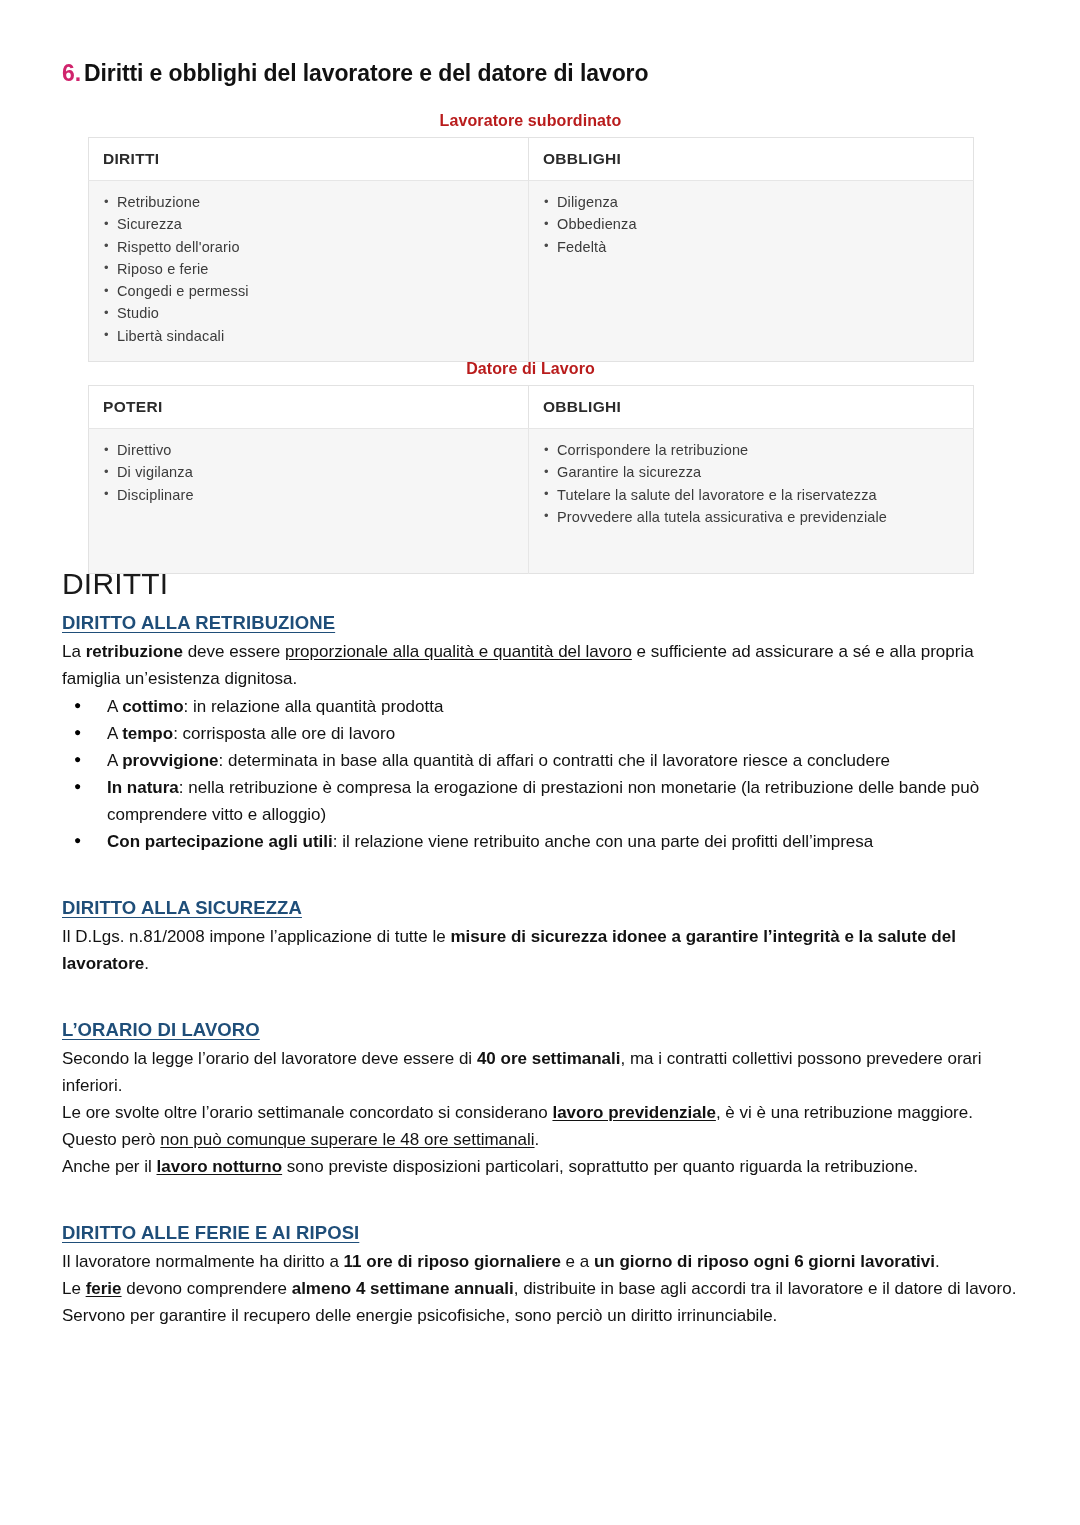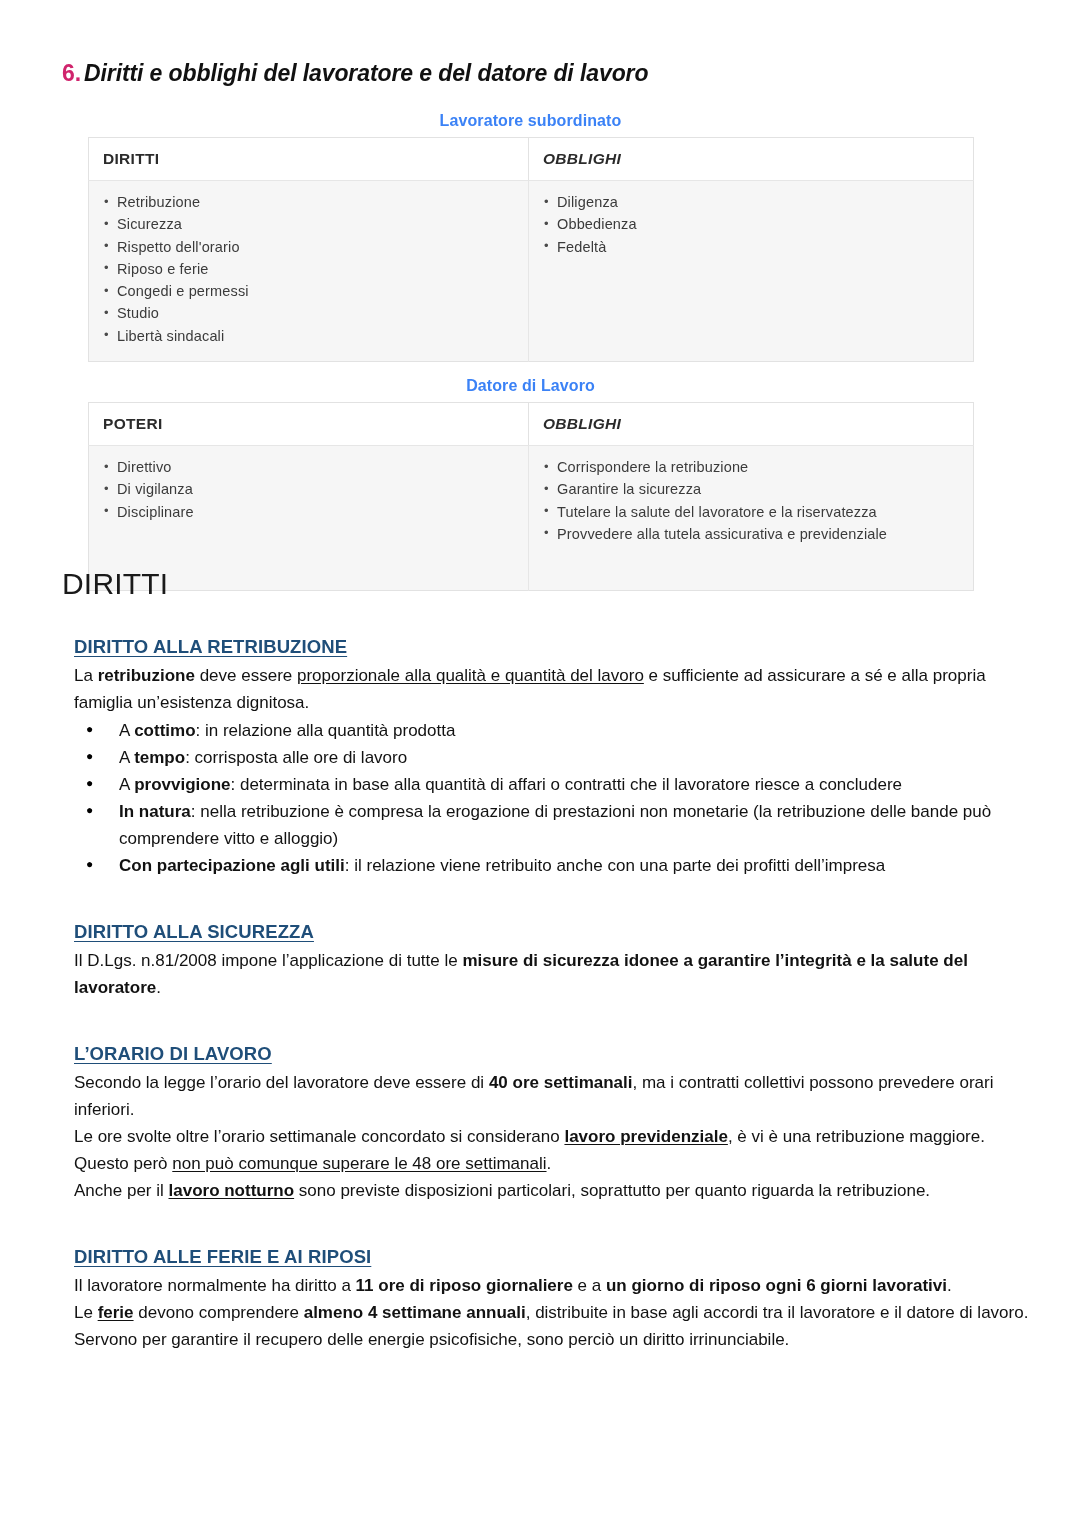--- a/index.html
+++ b/index.html
@@ -32,34 +32,33 @@
     font-weight: bold;
     letter-spacing: -0.1px;
     white-space: nowrap;
   }
   .doc-title .num {
     color: #d0246c;
   }
   .doc-title .ttl {
     color: #111111;
     margin-left: 3px;
-    font-style: italic;
   }
 
   
   .table-block {
     position: absolute;
     left: 88px;
     width: 885px;
   }
   .table-caption {
     text-align: center;
     font-size: 16px;
     font-weight: bold;
-    color: #3b82f6;
+    color: #b91c1c;
     margin-bottom: 7px;
     letter-spacing: 0.1px;
   }
   table.grid {
     width: 885px;
     border-collapse: collapse;
     table-layout: fixed;
     border: 1px solid #e2e2e2;
     background: #ffffff;
   }
@@ -69,21 +68,21 @@
     text-align: left;
     font-size: 15.5px;
     font-weight: bold;
     color: #2b2b2b;
     padding: 12px 0 12px 14px;
     background: #ffffff;
     border-right: 1px solid #e2e2e2;
     border-bottom: 1px solid #e6e6e6;
     letter-spacing: 0.3px;
   }
-  table.grid th:last-child { border-right: none; font-style: italic; }
+  table.grid th:last-child { border-right: none; }
   table.grid td {
     vertical-align: top;
     background: #f6f6f6;
     border-right: 1px solid #e6e6e6;
     padding: 10px 0 14px 0;
   }
   table.grid td:last-child { border-right: none; }
   table.grid td ul {
     margin: 0;
     padding: 0;
@@ -123,22 +122,21 @@
     font-weight: bold;
     color: #1f4e79;
     text-decoration: underline;
     text-underline-offset: 3px;
     letter-spacing: 0.1px;
   }
   .content {
     position: absolute;
     left: 62px;
     width: 955px;
-    top: 636px;
-    margin-left: 12px;
+    top: 612px;
   }
   .section { margin-bottom: 0; }
   .sec-body {
     font-size: 17px;
     line-height: 27px;
     color: #121212;
     margin-top: 4px;
   }
   .sec-body p { margin: 0; }
   b { font-weight: bold; }
@@ -209,21 +207,21 @@
               <li>Diligenza</li>
               <li>Obbedienza</li>
               <li>Fedeltà</li>
             </ul>
           </td>
         </tr>
       </tbody>
     </table>
   </div>
 
-  <div class="table-block" style="top:377px;">
+  <div class="table-block" style="top:360px;">
     <div class="table-caption">Datore di Lavoro</div>
     <table class="grid t2">
       <colgroup>
           <col class="c1">
           <col class="c2">
         </colgroup>
       <thead>
         <tr>
           <th>POTERI</th>
           <th>OBBLIGHI</th>

